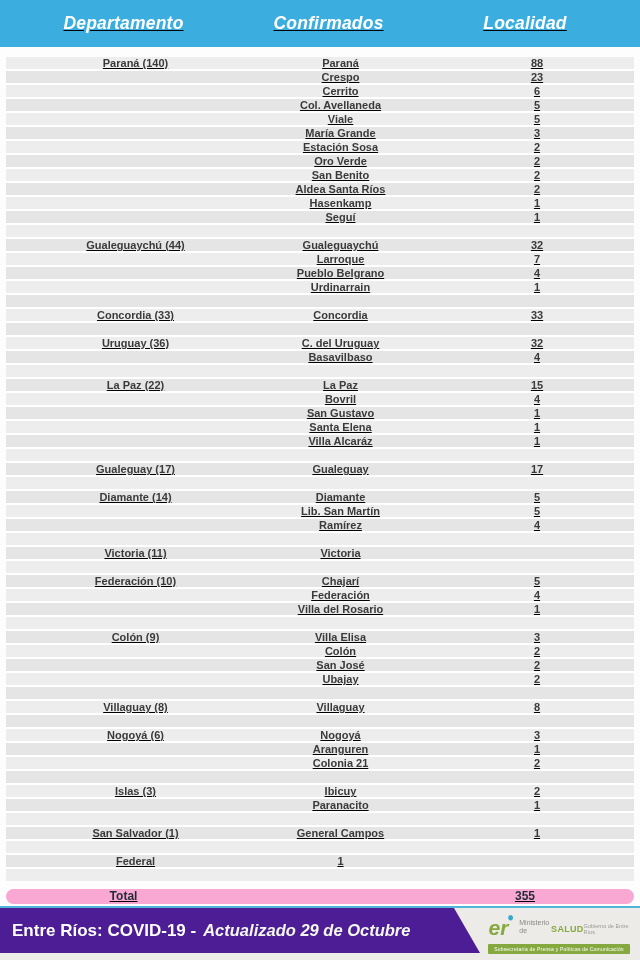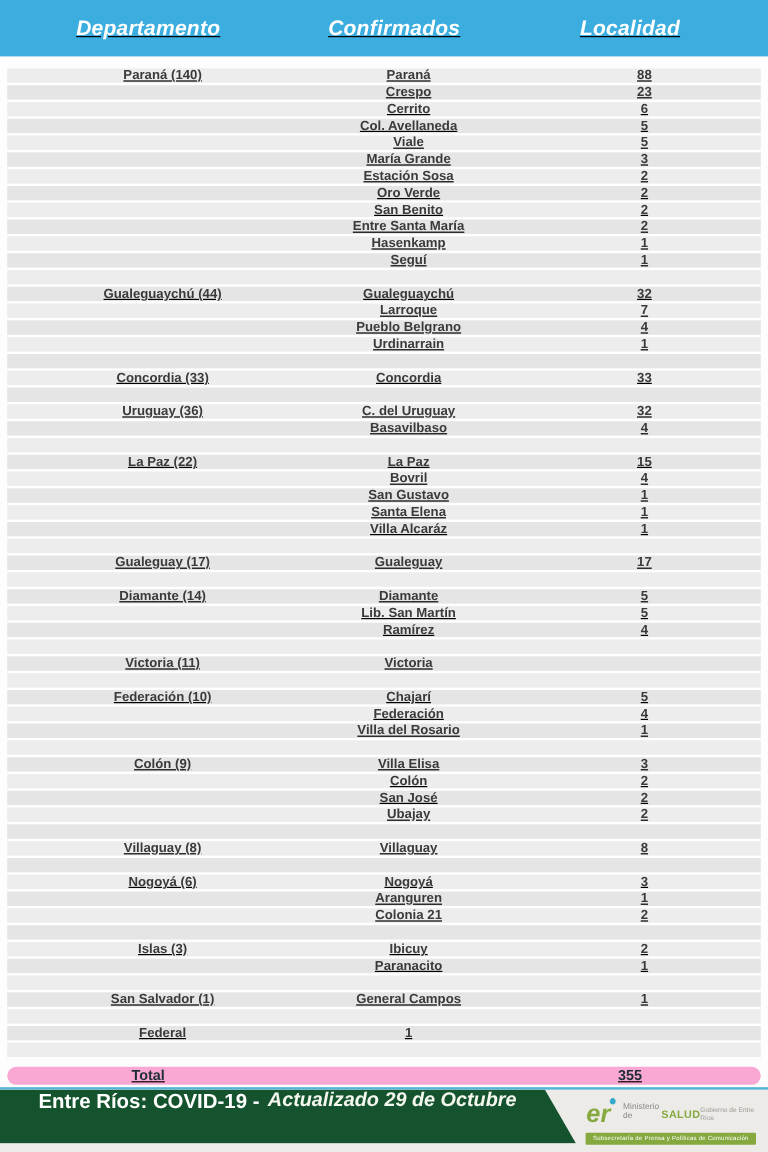--- a/index.html
+++ b/index.html
@@ -42,23 +42,23 @@
   }
 
   
   .footer {
     position:absolute; left:0; top:906px; width:640px; height:54px;
     background:#edebe8;
   }
   .teal-line { height:2px; width:640px; background:#52b4d8; }
   .green-band {
     position:absolute; left:0; top:2px; width:482px; height:45px;
-    background:#14532d;
+    background:#4c1d95;
     clip-path:polygon(0 0, 454px 0, 480px 100%, 0 100%);
-    display:flex; padding-left:32px;
+    display:flex; align-items:center; padding-left:12px;
   }
   .band-title { color:#ffffff; font-size:17px; font-weight:bold; white-space:nowrap; }
   .band-sub   { color:#f4f7ee; font-size:16.5px; font-weight:bold; font-style:italic; margin-left:7px; white-space:nowrap; }
 
   .logo-block { position:absolute; top:6px; right:10px; width:142px; }
   .logo-top { display:flex; align-items:center; gap:4px; }
   .ministry { display:flex; flex-direction:row; line-height:1.1;align-items:flex-end; }
   .m1 { font-size:7px;   color:#8a8a86; }
   .m2 { font-size:9px;   color:#85a93f; font-weight:bold; letter-spacing:0.3px; }
   .m3 { font-size:5.5px; color:#9a9a95; }
@@ -120,21 +120,21 @@
         <span class="cell">Oro Verde</span>
         <span class="cell">2</span>
       </div>
       <div class="row">
         <span class="cell"></span>
         <span class="cell">San Benito</span>
         <span class="cell">2</span>
       </div>
       <div class="row">
         <span class="cell"></span>
-        <span class="cell">Entre Santa María</span>
+        <span class="cell">Aldea Santa Ríos</span>
         <span class="cell">2</span>
       </div>
       <div class="row">
         <span class="cell"></span>
         <span class="cell">Hasenkamp</span>
         <span class="cell">1</span>
       </div>
       <div class="row">
         <span class="cell"></span>
         <span class="cell">Seguí</span>

